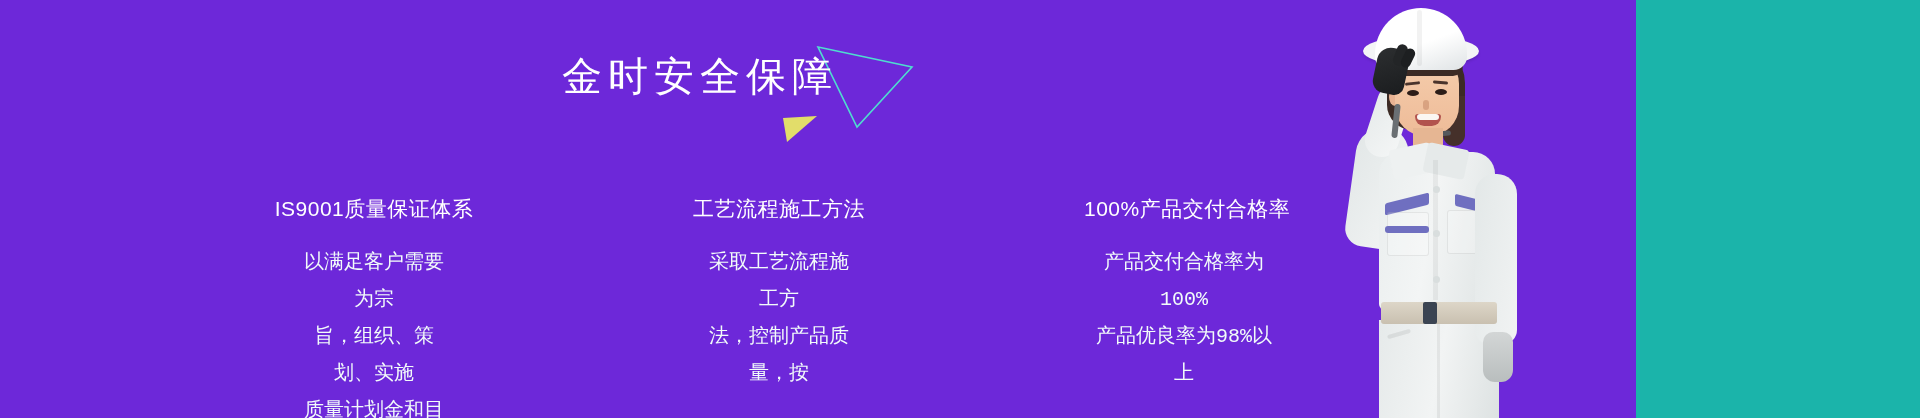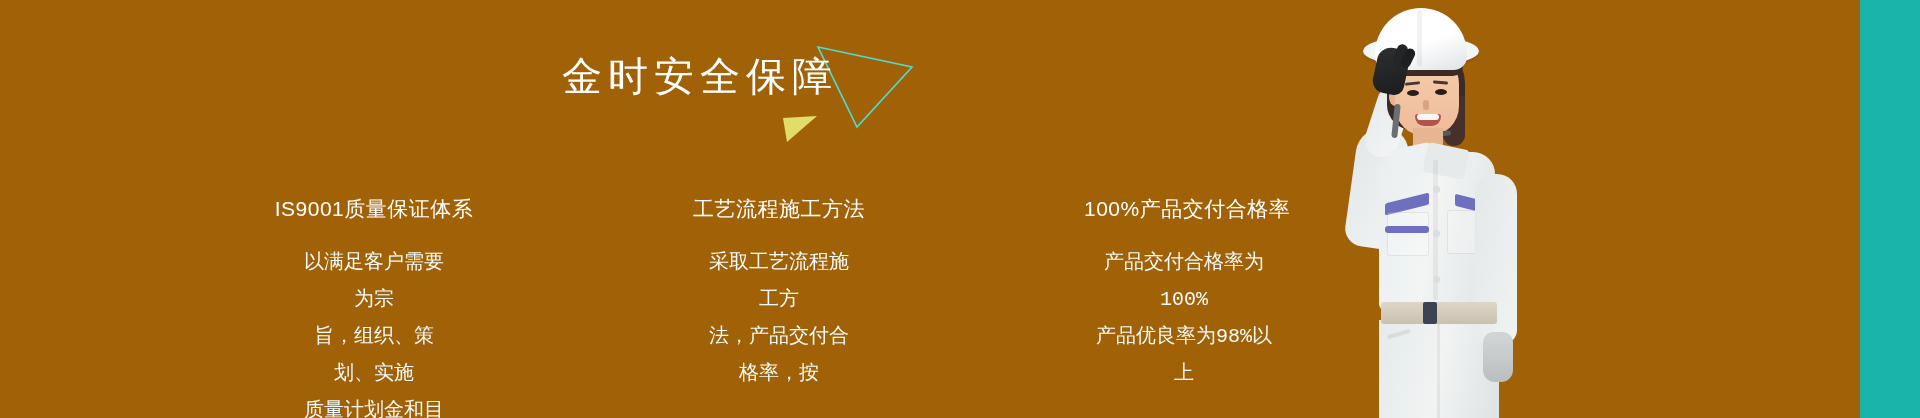--- a/index.html
+++ b/index.html
@@ -5,23 +5,23 @@
   html, body {
     margin: 0;
     padding: 0;
     background: #1bb4aa;
   }
   body {
     font-family: "Liberation Sans", "DejaVu Sans", sans-serif;
   }
   #banner {
     position: relative;
-    width: 1860px;
+    width: 1636px;
     height: 418px;
-    background: #a16207;
+    background: #6d28d9;
     overflow: hidden;
   }
 
   
   .deco-outline {
     position: absolute;
     left: 805px;
     top: 35px;
     width: 120px;
     height: 100px;
@@ -244,21 +244,21 @@
         <div>以满足客户需要为宗</div>
         <div>旨，组织、策划、实施</div>
         <div>质量计划金和目标。</div>
       </div>
     </div>
 
     <div class="col col-2">
       <div class="col-head">工艺流程施工方法</div>
       <div class="col-body">
         <div>采取工艺流程施工方</div>
-        <div>法，产品交付合格率，按</div>
+        <div>法，控制产品质量，按</div>
       </div>
     </div>
 
 
     <div class="col col-4">
       <div class="col-head">100%产品交付合格率</div>
       <div class="col-body">
         <div>产品交付合格率为100%</div>
         <div>产品优良率为98%以上</div>
       </div>

